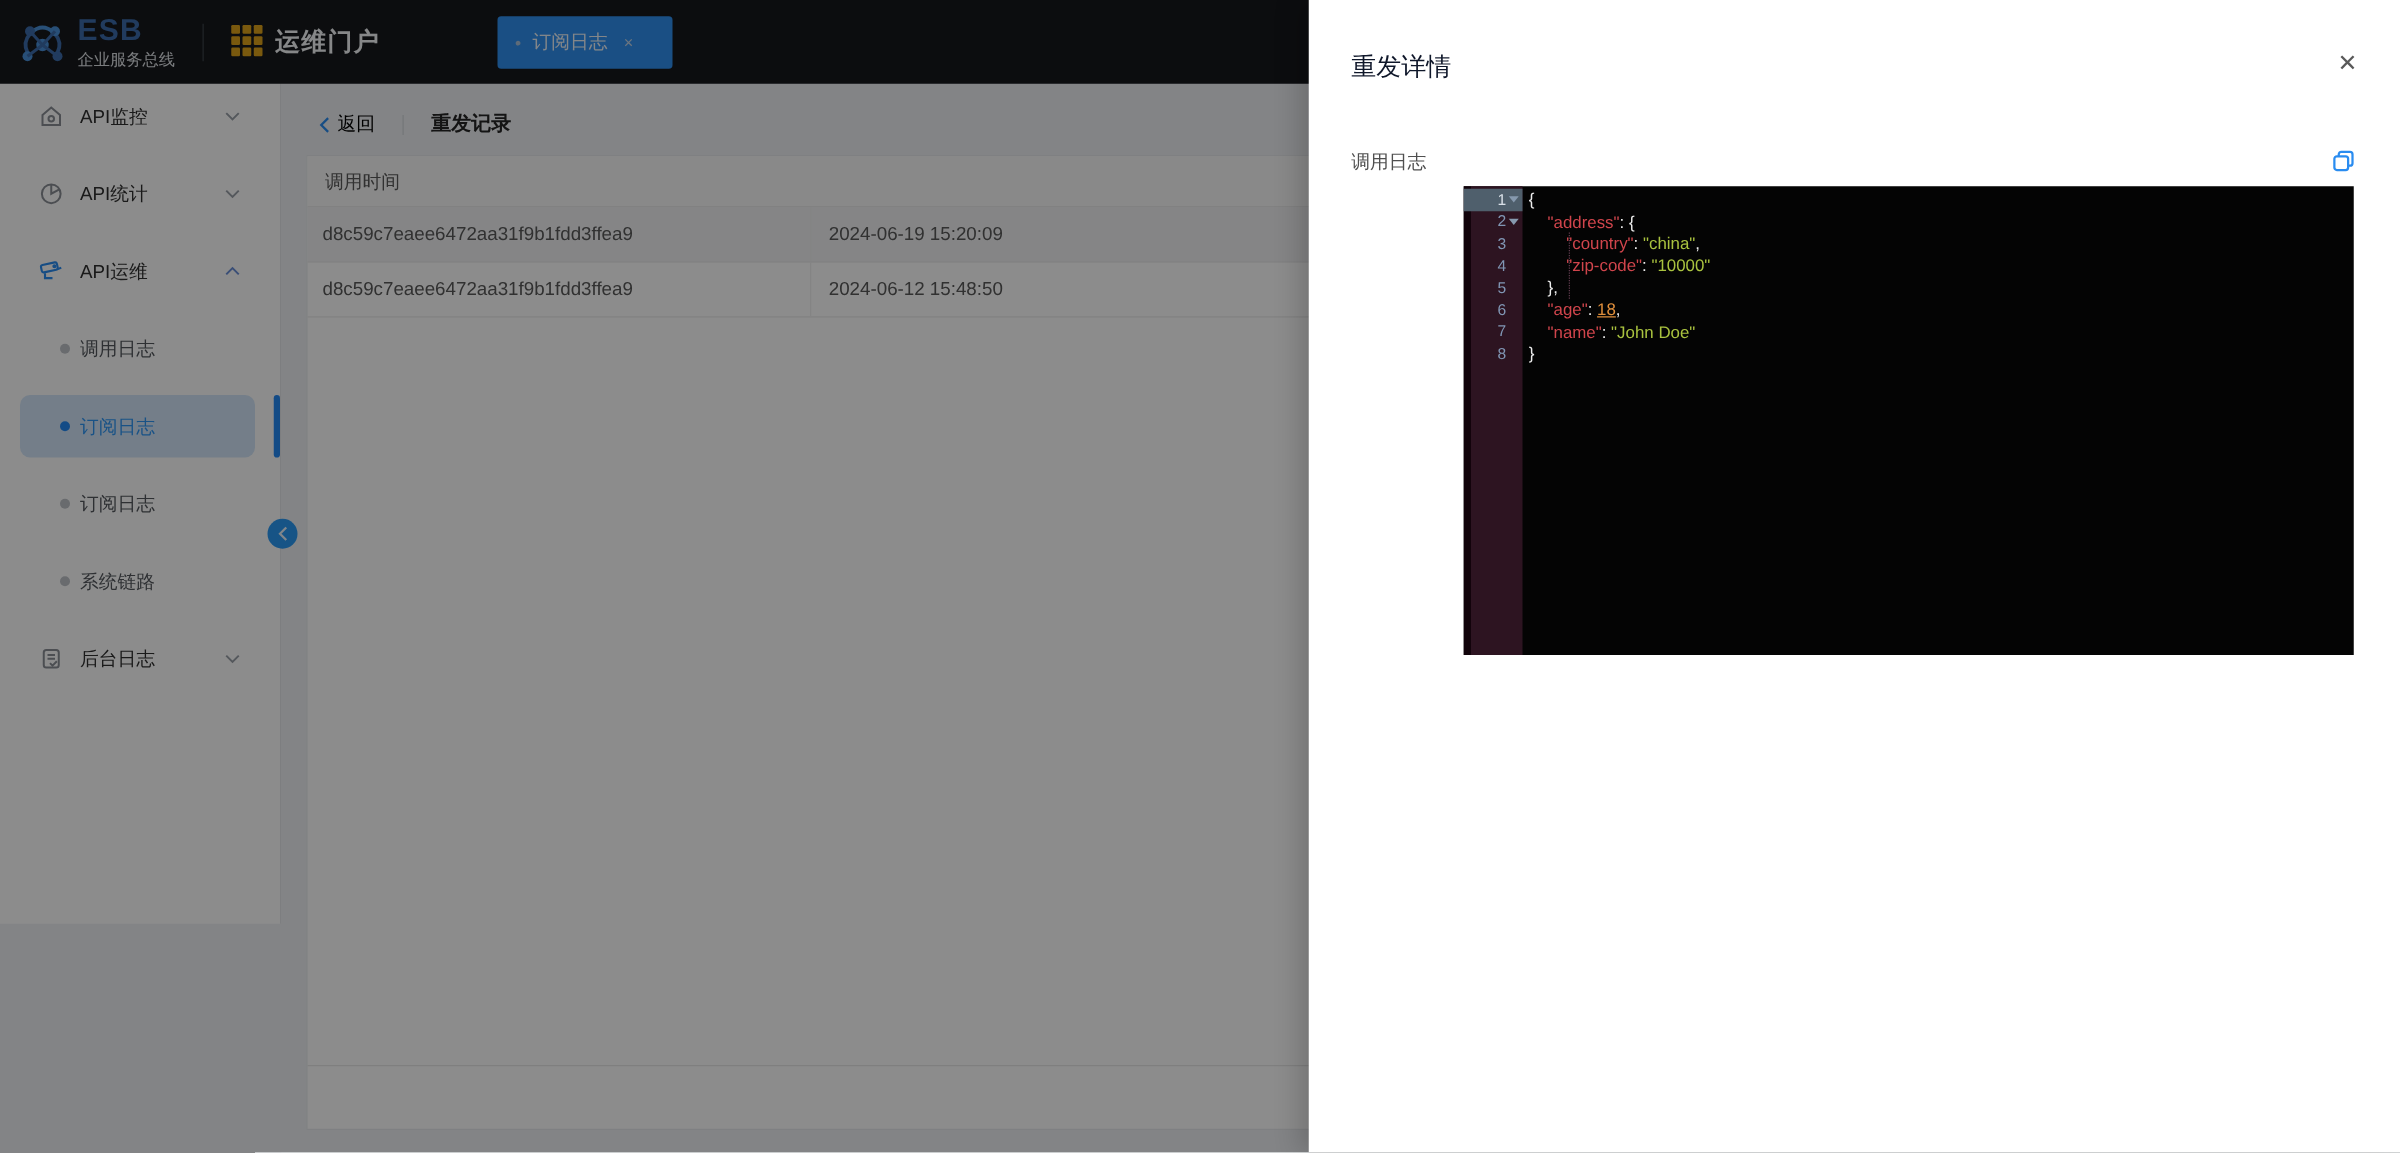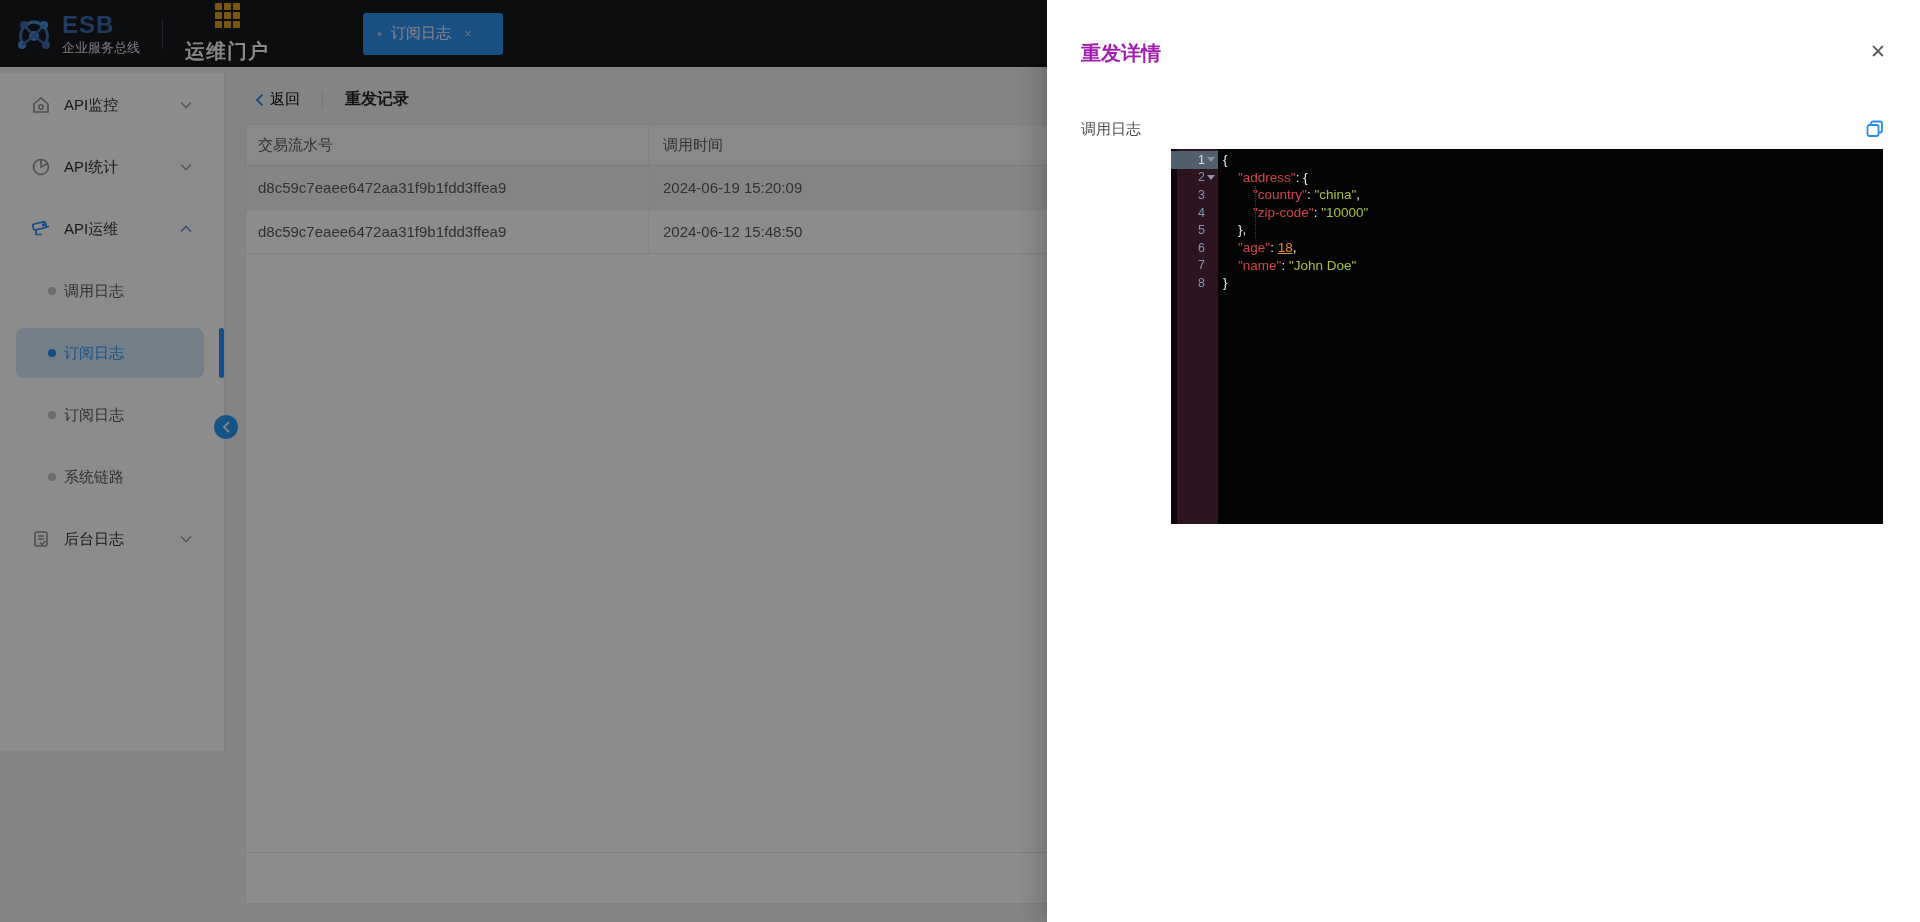--- a/index.html
+++ b/index.html
@@ -7,31 +7,31 @@
   .app{position:relative;width:1920px;height:922px;overflow:hidden;background:#eff1f4;}
 
   
   .header{position:absolute;left:0;top:0;width:1920px;height:67px;background:#16181c;display:flex;align-items:center;z-index:10;}
   .logo-wrap{display:flex;align-items:center;margin-left:12px;}
   .logo-icon{width:44px;height:44px;}
   .brand{margin-left:6px;line-height:1.1;}
   .brand-name{font-size:24px;font-weight:bold;color:#3c6cab;letter-spacing:1px;}
   .brand-sub{font-size:13px;color:#dfe2e6;margin-top:2px;}
   .head-divider{width:1px;height:30px;background:#3c4148;margin:0 22px;}
-  .portal{display:flex;align-items:center;gap:10px;flex-direction:column;}
+  .portal{display:flex;align-items:flex-start;gap:10px;}
   .grid-icon{display:grid;grid-template-columns:repeat(3,7px);grid-template-rows:repeat(3,7px);gap:2px;}
   .grid-icon span{background:#dfa21a;border-radius:1px;}
   .portal-title{font-size:20px;font-weight:bold;color:#f4f6f8;letter-spacing:1px;}
   .tab{margin-left:94px;height:42px;min-width:140px;padding:0 14px;background:#3090f0;border-radius:3px;display:flex;align-items:center;gap:9px;color:#eef4fa;}
   .tab-dot{color:#a9c3dd;font-size:14px;line-height:1;}
   .tab-label{font-size:15px;}
   .tab-close{color:#c6d6e8;font-size:13px;margin-left:4px;cursor:pointer;}
 
   
-  .sidebar{position:absolute;left:0;top:73px;width:225px;height:678px;background:#fff;border-right:1px solid #e4e6e9;padding-top:7px;z-index:5;}
+  .sidebar{position:absolute;left:0;top:61px;width:225px;height:678px;background:#fff;border-right:1px solid #e4e6e9;padding-top:7px;z-index:5;}
   .side-item{position:relative;height:50px;margin-bottom:12px;display:flex;align-items:center;}
   .side-item .ico{position:absolute;left:30px;width:22px;height:22px;display:flex;align-items:center;justify-content:center;}
   .side-item .lbl{position:absolute;left:64px;font-size:15px;color:#303030;}
   .side-item .chev{position:absolute;right:32px;width:12px;height:8px;}
   .sub-item .dot{position:absolute;left:48px;width:8px;height:8px;border-radius:50%;background:#bfc3c9;}
   .sub-item .lbl{color:#54585e;}
   .sub-item .pill{position:absolute;left:16px;right:20px;top:0;bottom:0;border-radius:8px;}
   .sub-item.active .pill{background:#d3e6f9;}
   .sub-item.active .dot{background:#2489f5;}
   .sub-item.active .lbl{color:#2f96f5;}
@@ -54,21 +54,21 @@
   .t-row .c2{flex:1;padding-left:14px;}
   .t-row.selected{background:#f2f3f5;}
   .t-body-space{height:599px;border-bottom:1px solid #e8e8e8;}
   .t-footer{height:47px;}
 
   
   .mask{position:absolute;inset:0;background:rgba(0,0,0,0.45);z-index:40;}
 
   
   .drawer{position:absolute;left:1047px;top:0;width:873px;height:922px;background:#fff;z-index:50;box-shadow:-8px 0 20px rgba(0,0,0,0.18);}
-  .drawer-title{position:absolute;left:34px;top:40px;font-size:20px;color:#a21caf;font-weight:bold;}
+  .drawer-title{position:absolute;left:34px;top:40px;font-size:20px;color:#0f172a;}
   .drawer-close{position:absolute;right:34px;top:42px;font-size:19px;color:#595959;cursor:pointer;line-height:1;}
   .section-label{position:absolute;left:34px;top:120px;font-size:15px;color:#4f4f4f;}
   .copy-btn{position:absolute;right:34px;top:118px;width:22px;height:22px;cursor:pointer;}
 
   
   .editor{position:absolute;left:124px;top:149px;width:712px;height:375px;display:flex;background:#040404;font-family:"DejaVu Sans Mono","Liberation Mono",monospace;}
   .gutter{width:47px;background:linear-gradient(to right,#12030b 0 6px,#2d1421 6px);padding-top:2px;flex-shrink:0;}
   .g-line{height:17.6px;display:flex;align-items:center;justify-content:flex-end;padding-right:3px;font-size:12.5px;color:#8096b4;}
   .g-line.active{background:#4f5f6c;color:#d9e0e8;}
   .g-line .num{display:inline-block;text-align:right;}
@@ -226,23 +226,20 @@
             <polyline points="7.5,1.5 2,7 7.5,12.5"></polyline>
           </svg>
         <span>返回</span>
       </span>
       <span class="crumb-divider"></span>
       <span class="crumb-title">重发记录</span>
     </div>
 
     <div class="panel">
       <div class="t-header">
-        <div class="c1">
-            <span>交易流水号</span>
-          </div>
         <div class="c2"><span>调用时间</span></div>
       </div>
       <div class="t-row selected">
         <div class="c1">d8c59c7eaee6472aa31f9b1fdd3ffea9</div>
         <div class="c2">2024-06-19 15:20:09</div>
       </div>
       <div class="t-row">
         <div class="c1">d8c59c7eaee6472aa31f9b1fdd3ffea9</div>
         <div class="c2">2024-06-12 15:48:50</div>
       </div>

